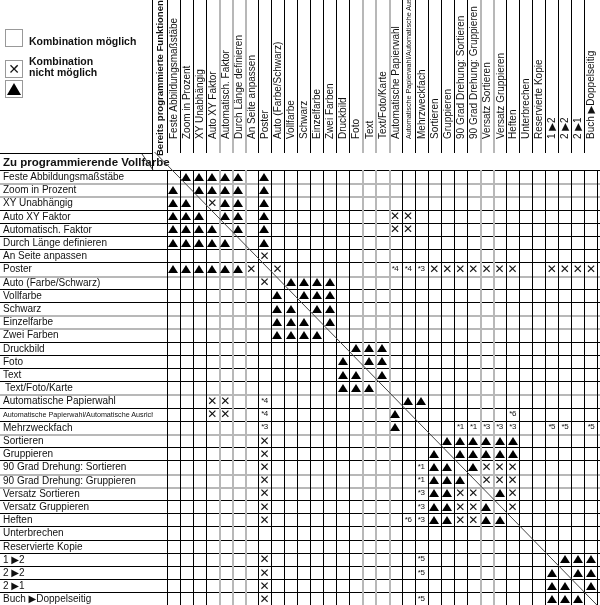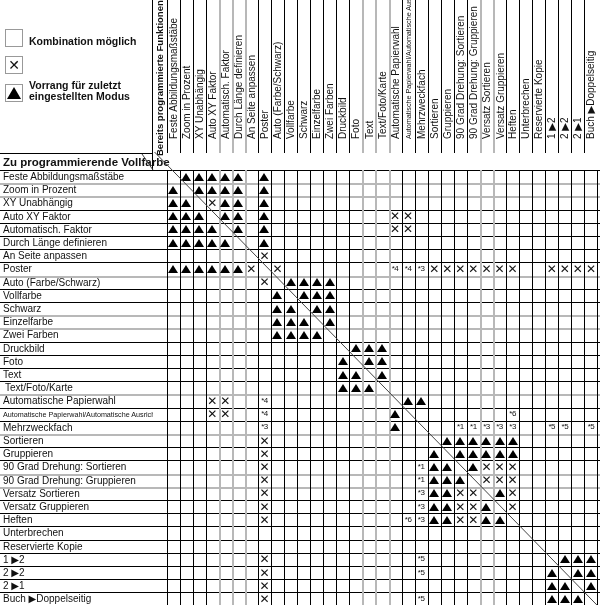--- a/index.html
+++ b/index.html
@@ -32,26 +32,26 @@
 </head>
 <body>
 
 <div class="legend">
   <div class="legend-item" style="top:29px">
     <div class="legend-box"></div>
     <div class="legend-text" style="margin-top:5px">Kombination möglich</div>
   </div>
   <div class="legend-item" style="top:56px">
     <div class="legend-box">✕</div>
+    <div class="legend-text" style="width:80px">Kombination nicht möglich</div>
   </div>
   <div class="legend-item" style="top:80px">
     <div class="legend-box">
         <div class="tri" style="border-left-width:7px;border-right-width:7px;border-bottom-width:12px"></div>
       </div>
-    <div class="legend-text" style="width:105px">Vorrang für zuletzt eingestellten Modus</div>
   </div>
 </div>
 
 <div class="header-rule"></div>
 <div class="bereits">
     <span>Bereits programmierte Funktionen</span>
   </div>
 <div class="row-header-title">Zu programmierende Vollfarbe</div>
 
 <div id="col-headers">

